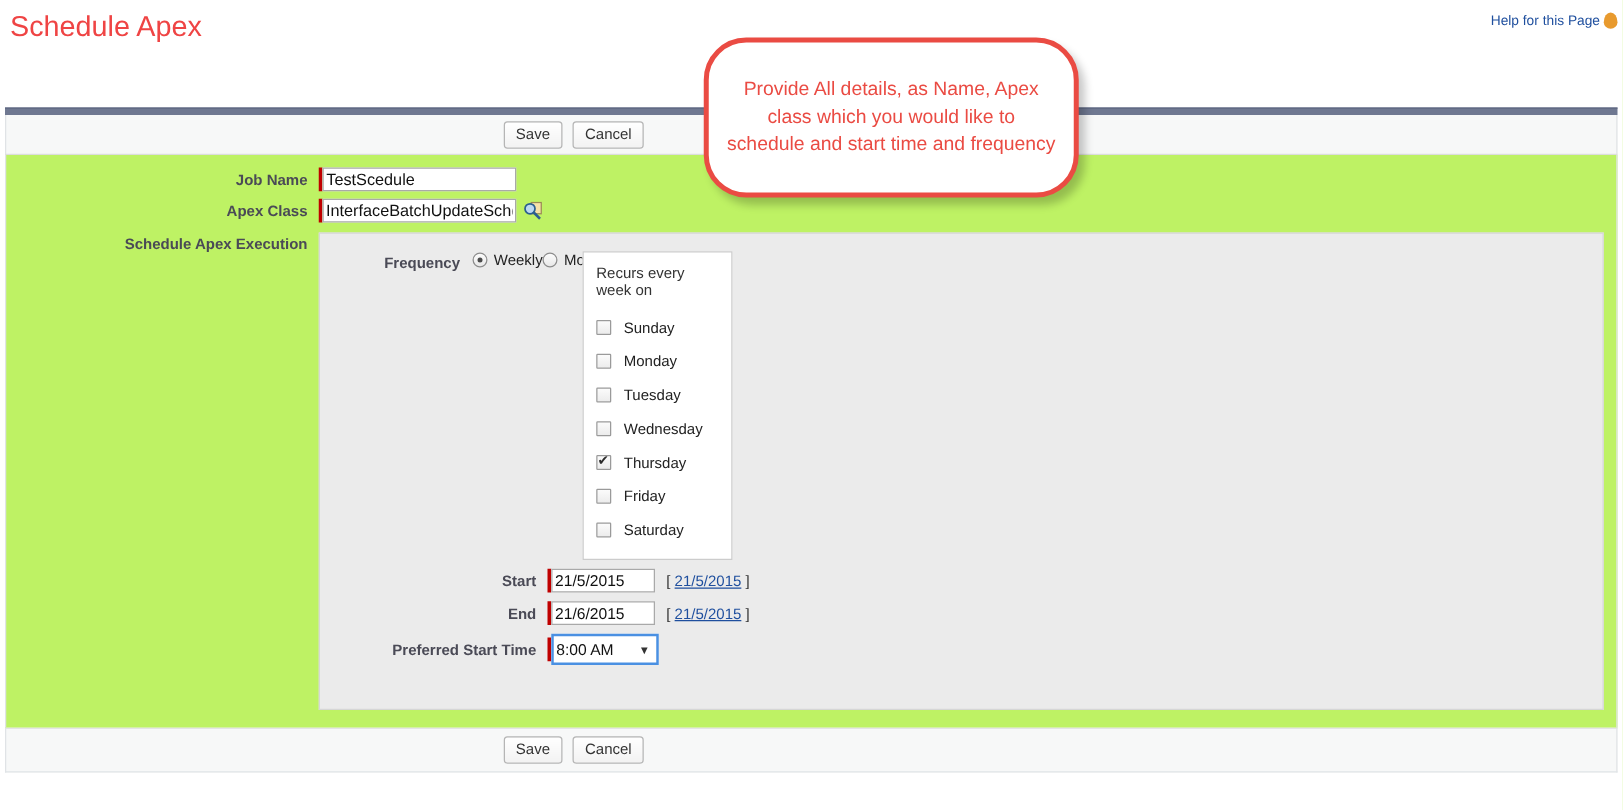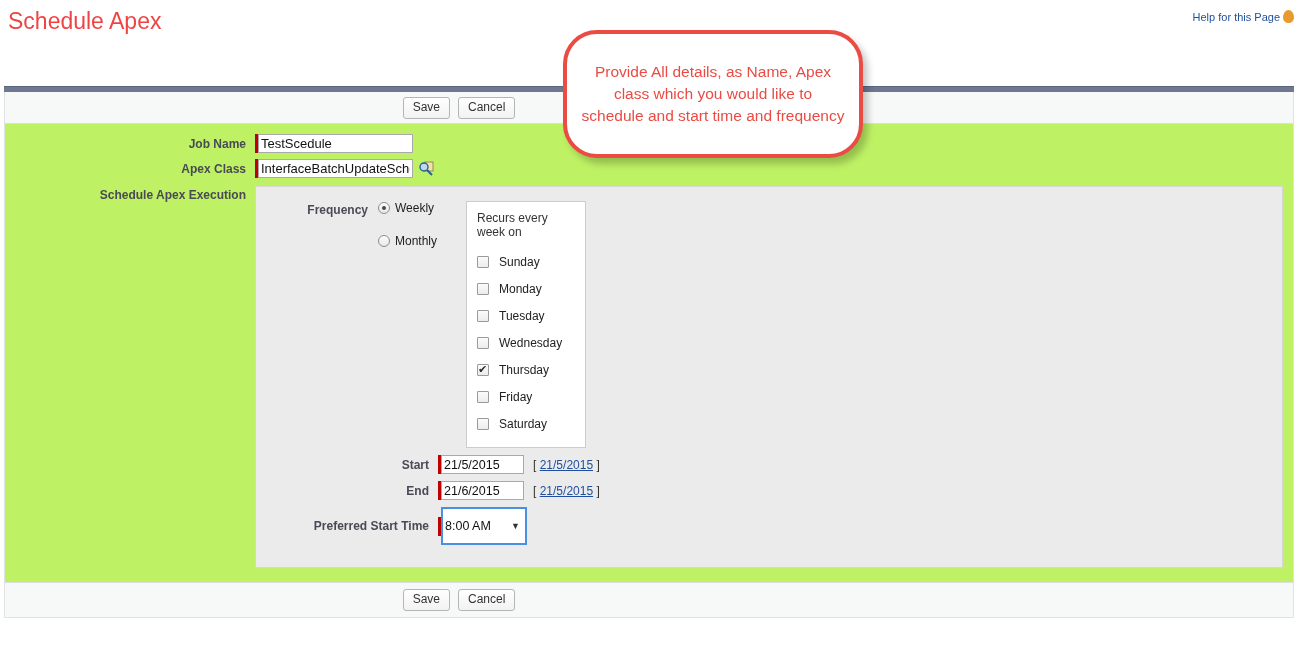--- a/index.html
+++ b/index.html
@@ -199,22 +199,22 @@
     text-align: right;
     padding-right: 10px;
     font-size: 12px;
     font-weight: bold;
     color: #4a4a56;
     padding-top: 2px;
     flex: 0 0 122px;
   }
   .radio-group {
     display: flex;
-    flex-direction: column;
-    gap: 19px;
+    flex-direction: row;
+    gap: 0;
     width: 88px;
     flex: 0 0 88px;
   }
   .radio-item {
     display: flex;
     align-items: center;
     gap: 5px;
     font-size: 12px;
     color: #222222;
     cursor: pointer;
@@ -299,21 +299,21 @@
     text-decoration: underline;
     cursor: pointer;
   }
 
   select.time-select {
     font-family: "Liberation Sans", sans-serif;
     font-size: 12.5px;
     color: #111111;
     border: 2px solid #4a90e2;
     background: #ffffff;
-    height: 38px;
+    height: 25px;
     width: 86px;
     padding: 0 2px;
     outline: none;
     -webkit-appearance: none;
     appearance: none;
   }
   .select-wrap {
     position: relative;
     display: inline-flex;
     align-items: center;

